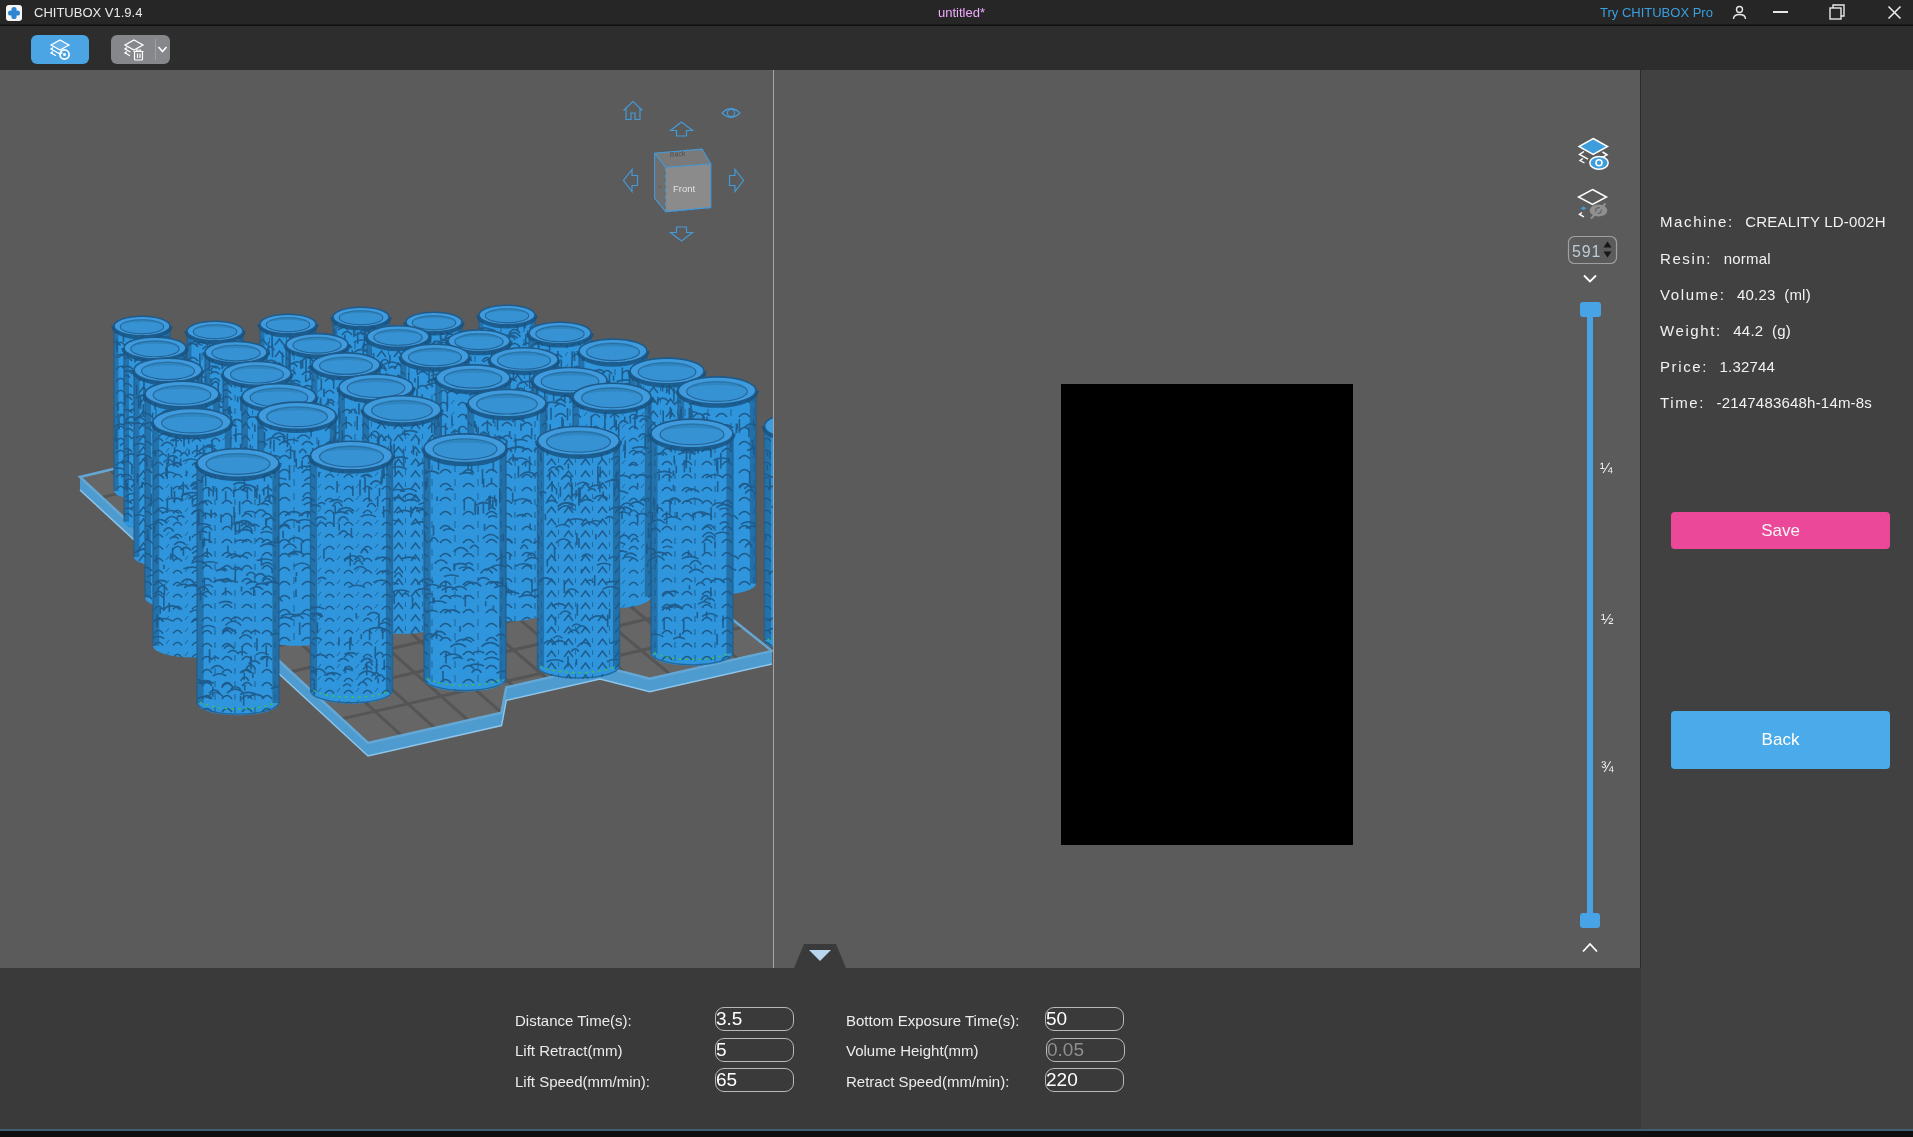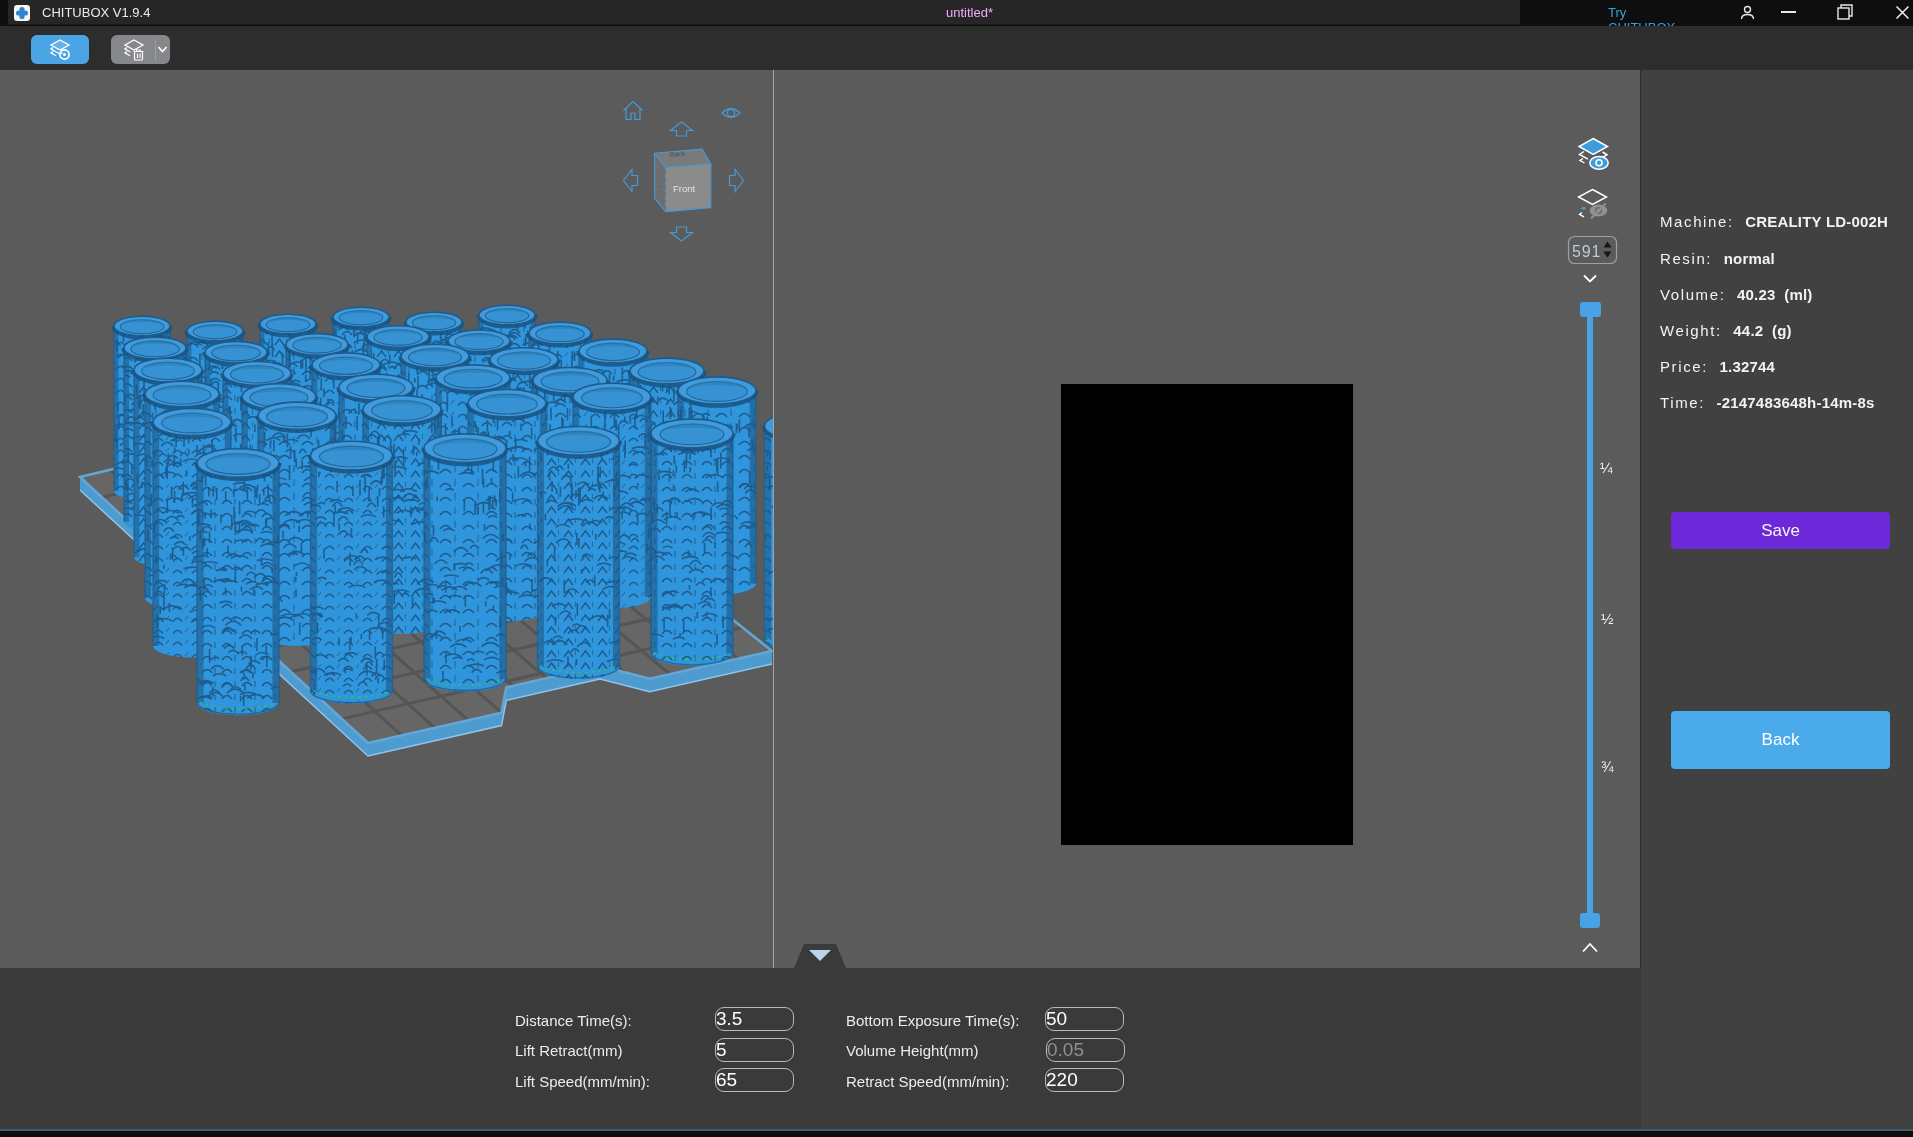--- a/index.html
+++ b/index.html
@@ -1,30 +1,30 @@
 <!DOCTYPE html>
 <html><head><meta charset="utf-8">
 <style>
 *{margin:0;padding:0;box-sizing:border-box}
 html,body{width:1913px;height:1137px;overflow:hidden;background:#0e0e0e;
  font-family:"Liberation Sans",sans-serif;}
 .abs{position:absolute}
-#titlebar{position:absolute;left:8px;top:0;width:1512px;height:25px;background:#262626;border-bottom:1px solid #1b1b1b}
+#titlebar{position:absolute;left:0;top:0;width:1913px;height:25px;background:#262626;border-bottom:1px solid #1b1b1b}
 #toolbar{position:absolute;left:0;top:26px;width:1913px;height:44px;background:#2d2d2d}
 #main{position:absolute;left:0;top:70px;width:1913px;height:898px;background:#5b5b5b}
 #vp3d{position:absolute;left:0;top:70px;width:773px;height:898px}
 #divider1{position:absolute;left:773px;top:70px;width:1px;height:898px;background:#a5a5a5}
 #blackrect{position:absolute;left:1061px;top:384px;width:292px;height:461px;background:#000}
 #rightpanel{position:absolute;left:1641px;top:70px;width:272px;height:1060px;background:#414141}
 #divider2{position:absolute;left:1640px;top:70px;width:1px;height:1060px;background:#2b2b2b}
 #bottompanel{position:absolute;left:0;top:968px;width:1641px;height:161px;background:#3a3a3a}
 #bluestrip{position:absolute;left:0;top:1129px;width:1913px;height:2px;background:#3f5d73}
 #blackbar{position:absolute;left:0;top:1131px;width:1913px;height:6px;background:#0e0e0e}
 .infoline{position:absolute;left:1660px;color:#f2f2f2;font-size:15px;letter-spacing:1.6px;white-space:nowrap}
-.infoline b{font-weight:bold;letter-spacing:0.2px}
+.infoline b{font-weight:normal;letter-spacing:0.2px}
 .inp{position:absolute;border:1px solid #b9b9b9;border-radius:9px;color:#fff;
  font-size:19px;line-height:22px;height:24px;width:79px}
 .flbl{position:absolute;color:#ececec;font-size:15px;white-space:nowrap}
 </style></head>
 <body>
 <div id="main"></div>
 <div id="titlebar">
  <svg class="abs" style="left:6px;top:5px" width="16" height="16" viewBox="0 0 16 16">
   <rect x="0" y="0" width="16" height="16" rx="3" fill="#f5f5f5"></rect>
   <g fill="#2e86d0">
@@ -673,21 +673,21 @@
  <path d="M1583 951.5 L1590 944 L1597 951.5" fill="none" stroke="#fff" stroke-width="1.8"></path>
 </svg>
 <div id="divider2"></div>
 <div id="rightpanel"></div>
 <div class="infoline" style="top:213px">Machine:&nbsp; <b>CREALITY LD-002H</b></div>
 <div class="infoline" style="top:250px">Resin:&nbsp; <b>normal</b></div>
 <div class="infoline" style="top:286px">Volume:&nbsp; <b>40.23&nbsp; (ml)</b></div>
 <div class="infoline" style="top:322px">Weight:&nbsp; <b>44.2&nbsp; (g)</b></div>
 <div class="infoline" style="top:358px">Price:&nbsp; <b>1.32744</b></div>
 <div class="infoline" style="top:394px">Time:&nbsp; <b>-2147483648h-14m-8s</b></div>
-<div class="abs" style="left:1671px;top:512px;width:219px;height:37px;background:#6d28d9;border-radius:4px;color:#f5f5f5;font-size:17px;text-align:center;line-height:37px">Save</div>
+<div class="abs" style="left:1671px;top:512px;width:219px;height:37px;background:#ec4899;border-radius:4px;color:#f5f5f5;font-size:17px;text-align:center;line-height:37px">Save</div>
 <div class="abs" style="left:1671px;top:711px;width:219px;height:58px;background:#4babea;border-radius:4px;color:#fff;font-size:17px;text-align:center;line-height:58px">Back</div>
 <div id="bottompanel"></div>
 <svg class="abs" style="left:790px;top:944px" width="60" height="24" viewBox="0 0 60 24">
  <path d="M4 24 L14 0 L46 0 L56 24 Z" fill="#3a3a3a"></path>
  <path d="M19 6 L41 6 L30 17 Z" fill="#b9d6ee"></path>
 </svg>
 <div class="flbl" style="left:515px;top:1012px">Distance Time(s):</div>
 <div class="flbl" style="left:515px;top:1042px">Lift Retract(mm)</div>
 <div class="flbl" style="left:515px;top:1073px">Lift Speed(mm/min):</div>
 <div class="flbl" style="left:846px;top:1012px">Bottom Exposure Time(s):</div>

